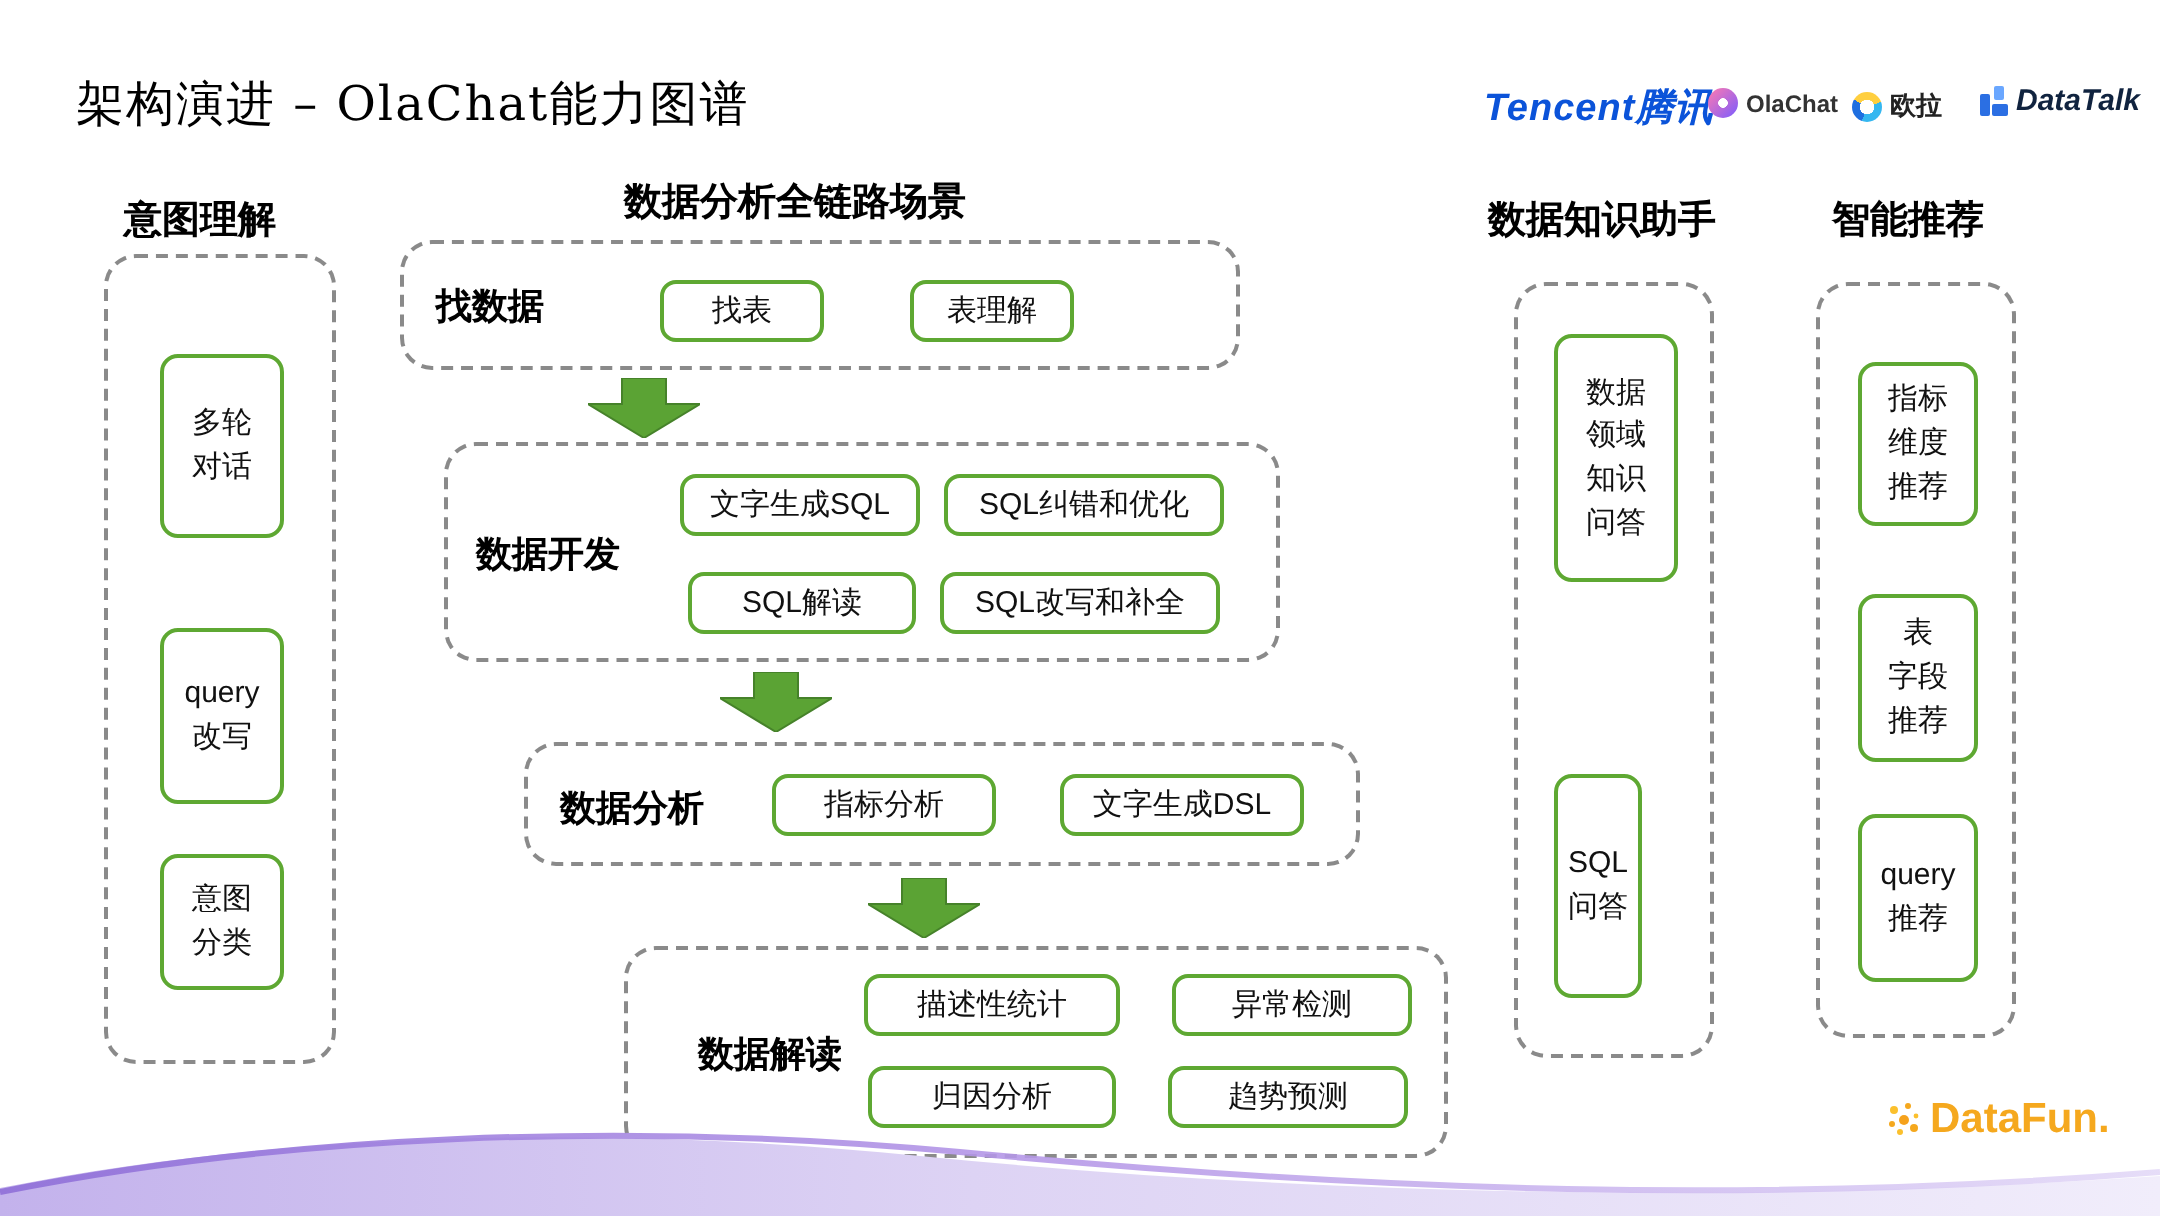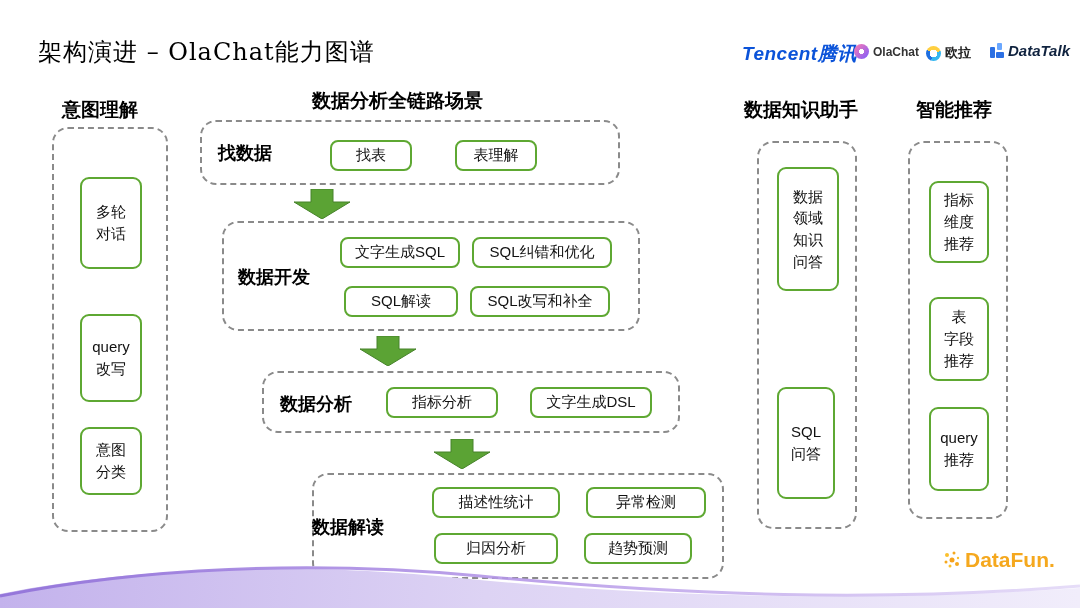--- a/index.html
+++ b/index.html
@@ -125,33 +125,33 @@
 <div class="dashed" style="left:262px; top:371px; width:418px; height:62px;"></div>
 <div class="stage-label" style="left:280px; top:392px;">数据分析</div>
 <div class="gbtn" style="left:386px; top:387px; width:112px;">指标分析</div>
 <div class="gbtn" style="left:530px; top:387px; width:122px;">文字生成DSL</div>
 
 <svg class="arrow" style="left:434px; top:439px;" viewBox="0 0 56 30">
   <polygon points="17,0 39,0 39,13 56,13 28,30 0,13 17,13" fill="#5ba334" stroke="#46822a" stroke-width="1"></polygon>
 </svg>
 
 <div class="dashed" style="left:312px; top:473px; width:412px; height:106px;"></div>
-<div class="stage-label" style="left:312px; top:515px;text-align:right;">数据解读</div>
+<div class="stage-label" style="left:349px; top:515px;text-align:right;">数据解读</div>
 <div class="gbtn" style="left:432px; top:487px; width:128px;">描述性统计</div>
 <div class="gbtn" style="left:586px; top:487px; width:120px;">异常检测</div>
 <div class="gbtn" style="left:434px; top:533px; width:124px;">归因分析</div>
-<div class="gbtn" style="left:584px; top:533px; width:108px;">趋势预测</div>
+<div class="gbtn" style="left:584px; top:533px; width:120px;">趋势预测</div>
 
 <div class="col-hdr" style="left:744px; top:97px;">数据知识助手</div>
 <div class="dashed" style="left:757px; top:141px; width:100px; height:388px;"></div>
 <div class="gbox" style="left:777px; top:167px; width:62px; height:124px;">数据
 领域
 知识
 问答</div>
-<div class="gbox" style="left:777px; top:387px; width:58px; height:112px;">SQL
+<div class="gbox" style="left:777px; top:387px; width:44px; height:112px;">SQL
 问答</div>
 
 <div class="col-hdr" style="left:916px; top:97px;">智能推荐</div>
 <div class="dashed" style="left:908px; top:141px; width:100px; height:378px;"></div>
 <div class="gbox" style="left:929px; top:181px; width:60px; height:82px;">指标
 维度
 推荐</div>
 <div class="gbox" style="left:929px; top:297px; width:60px; height:84px;">表
 字段
 推荐</div>

